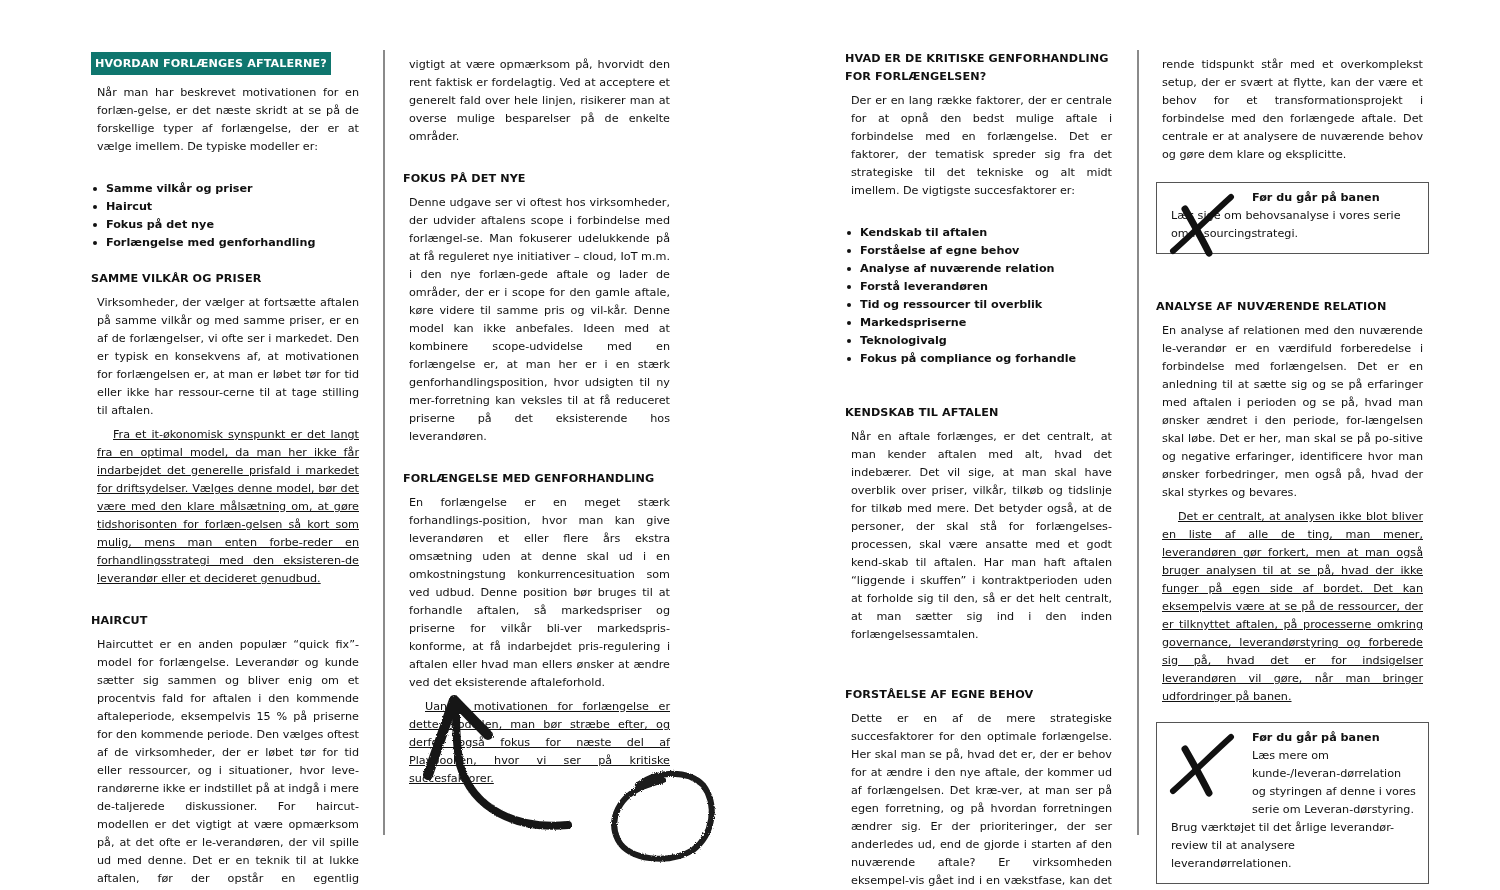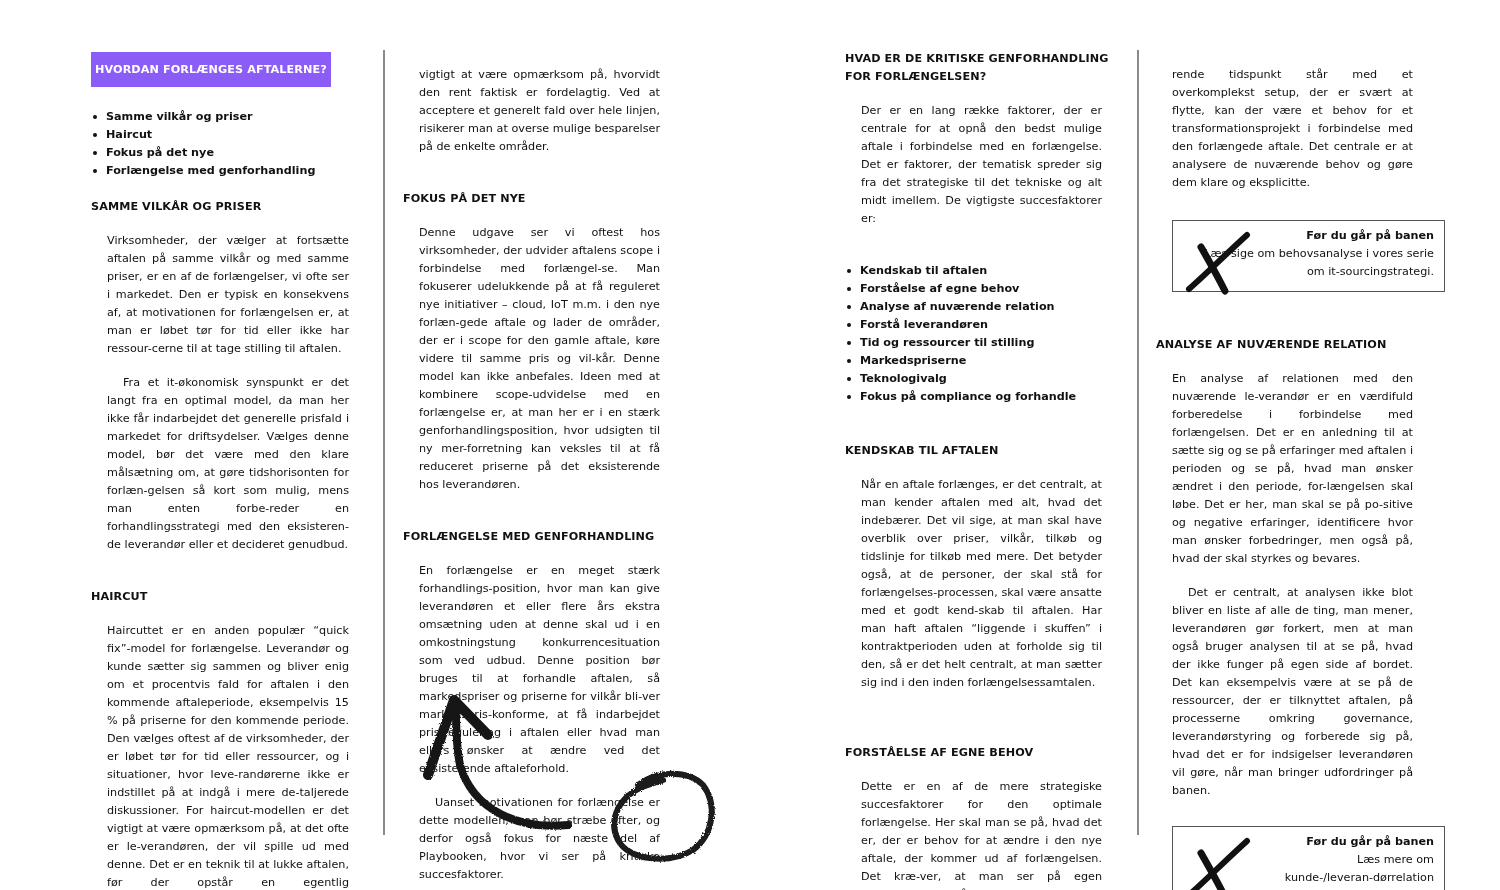--- a/index.html
+++ b/index.html
@@ -33,29 +33,29 @@
     .divider-2 { left: 1137px; top: 50px; height: 785px; }
 
     .heading {
       font-weight: bold;
       font-size: 11.2px;
       letter-spacing: 0.1px;
       text-align: left;
     }
     .heading-inverse {
       display: inline-block;
-      background: #8b5cf6;
+      background: #0f766e;
       color: #ffffff;
-      padding: 10px 4px;
+      padding: 4px 4px;
       line-height: 15px;
       margin-bottom: 3px;
       margin-top: 2px;
     }
-    p { margin: 16px; }
-    p.indent { text-indent: 16px; }
+    p { margin: 6px; }
+    p.indent { text-indent: 16px; text-decoration: underline; }
     .gap { height: 18px; }
     .gap-2 { height: 36px; }
 
     ul.bullets { list-style: none; }
     ul.bullets li {
       font-weight: bold;
       position: relative;
       padding-left: 15px;
       text-align: left;
     }
@@ -65,22 +65,22 @@
       left: 2px; top: 7px;
       width: 4px; height: 4px;
       border-radius: 50%;
       background: #111;
     }
 
     .callout {
       border: 1px solid #555;
       padding: 6px 10px 10px 14px;
       position: relative;
-      text-align: right;
-      margin-left: 16px;
+      text-align: left;
+      margin-left: 0;
       width: 273px;
     }
     .callout .xmark {
       position: absolute;
       left: 8px; top: 8px;
       width: 70px; height: 72px;
     }
     .callout .callout-body { padding-left: 81px; }
     .callout .callout-title { font-weight: bold; }
     .callout .callout-foot { margin-left: 0; }
@@ -92,20 +92,21 @@
     }
   </style>
 </head>
 <body>
 
 <div class="divider divider-1"></div>
 <div class="divider divider-2"></div>
 
 <div class="col col-1">
   <div class="heading heading-inverse">HVORDAN FORLÆNGES AFTALERNE?</div>
+  <p>Når man har beskrevet motivationen for en forlæn-gelse, er det næste skridt at se på de forskellige typer af forlængelse, der er at vælge imellem.  De typiske modeller er:</p>
   <div class="gap"></div>
   <ul class="bullets">
     <li>Samme vilkår og priser</li>
     <li>Haircut</li>
     <li>Fokus på det nye</li>
     <li>Forlængelse med genforhandling</li>
   </ul>
   <div class="gap"></div>
   <div class="heading">SAMME VILKÅR OG PRISER</div>
   <p>Virksomheder, der vælger at fortsætte aftalen på samme vilkår og med samme priser, er en af de forlængelser, vi ofte ser i markedet. Den er typisk en konsekvens af, at motivationen for forlængelsen er, at man er løbet tør for tid eller ikke har ressour-cerne til at tage stilling til aftalen.</p>
@@ -147,21 +148,21 @@
     <span>HVAD ER DE KRITISKE GENFORHANDLING</span><br>
     <span>FOR FORLÆNGELSEN?</span>
   </div>
   <p>Der er en lang række faktorer, der er centrale for at opnå den bedst mulige aftale i forbindelse med en forlængelse. Det er faktorer, der tematisk spreder sig fra det strategiske til det tekniske og alt midt imellem. De vigtigste succesfaktorer er:</p>
   <div class="gap"></div>
   <ul class="bullets">
     <li>Kendskab til aftalen</li>
     <li>Forståelse af egne behov</li>
     <li>Analyse af nuværende relation</li>
     <li>Forstå leverandøren</li>
-    <li>Tid og ressourcer til stilling</li>
+    <li>Tid og ressourcer til overblik</li>
     <li>Markedspriserne</li>
     <li>Teknologivalg</li>
     <li>Fokus på compliance og forhandle</li>
   </ul>
   <div class="gap-2"></div>
   <div class="heading">KENDSKAB TIL AFTALEN</div>
   <p>Når en aftale forlænges, er det centralt, at man kender aftalen med alt, hvad det indebærer. Det vil sige, at man skal have overblik over priser, vilkår, tilkøb og tidslinje for tilkøb med mere. Det betyder også, at de personer, der skal stå for forlængelses-processen, skal være ansatte med et godt kend-skab til aftalen. Har man haft aftalen “liggende i skuffen” i kontraktperioden uden at forholde sig til den, så er det helt centralt, at man sætter sig ind i den inden forlængelsessamtalen.</p>
   <div class="gap-2"></div>
   <div class="heading">FORSTÅELSE AF EGNE BEHOV</div>
   <p>Dette er en af de mere strategiske succesfaktorer for den optimale forlængelse. Her skal man se på, hvad det er, der er behov for at ændre i den nye aftale, der kommer ud af forlængelsen. Det kræ-ver, at man ser på egen forretning, og på hvordan forretningen ændrer sig. Er der prioriteringer, der ser anderledes ud, end de gjorde i starten af den nuværende aftale? Er virksomheden eksempel-vis gået ind i en vækstfase, kan det resultere i et behov for eksempelvis at tilkøbe cloudydelser for større kapacitetsfleksibilitet. Er den bagvedliggen-de motivation for forlængelsen, at man på nuvæ-</p>

